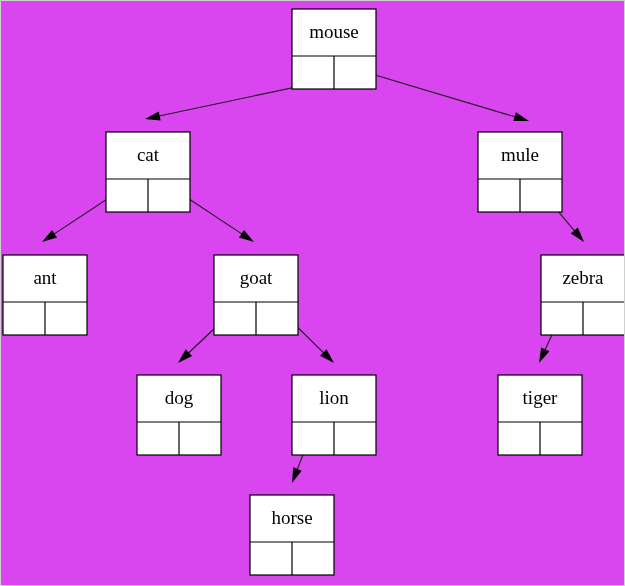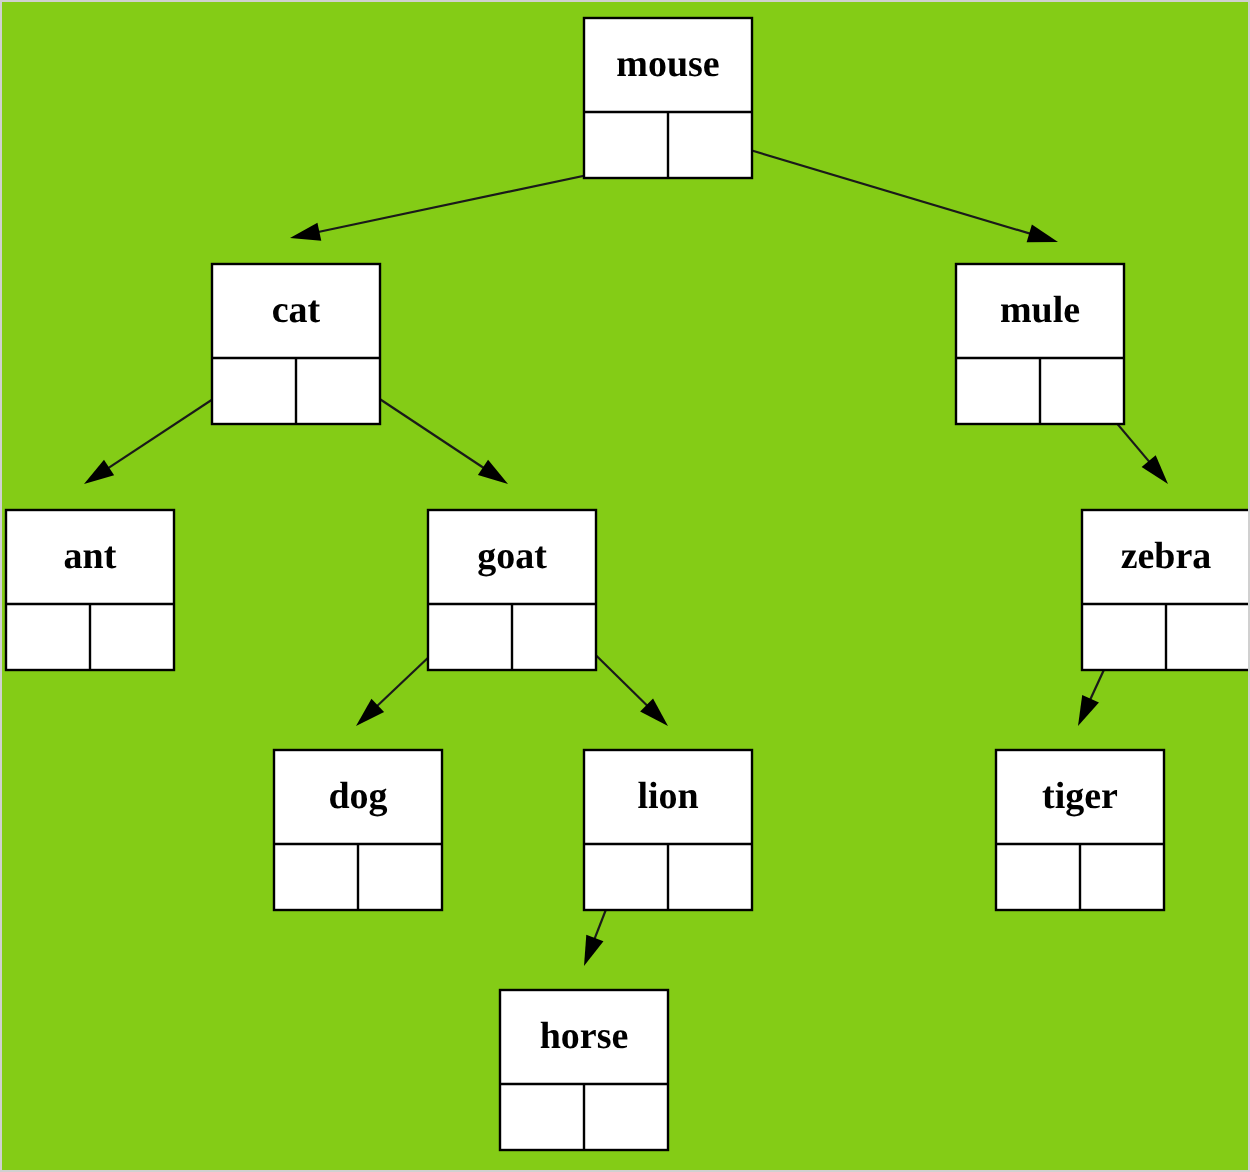--- a/index.html
+++ b/index.html
@@ -7,25 +7,24 @@
     padding: 0;
     background: #ffffff;
   }
   body {
     font-family: "Liberation Serif", serif;
   }
   #canvas {
     position: relative;
     width: 625px;
     height: 586px;
-    background: #84cc16;
+    background: #d946ef;
     border: 1px solid #d0d0d0;
     box-sizing: border-box;
     overflow: hidden;
-    font-weight: bold;
   }
   #tree-svg {
     position: absolute;
     left: 0;
     top: 0;
     width: 623px;
     height: 584px;
     display: block;
   }
   .node-rect {

